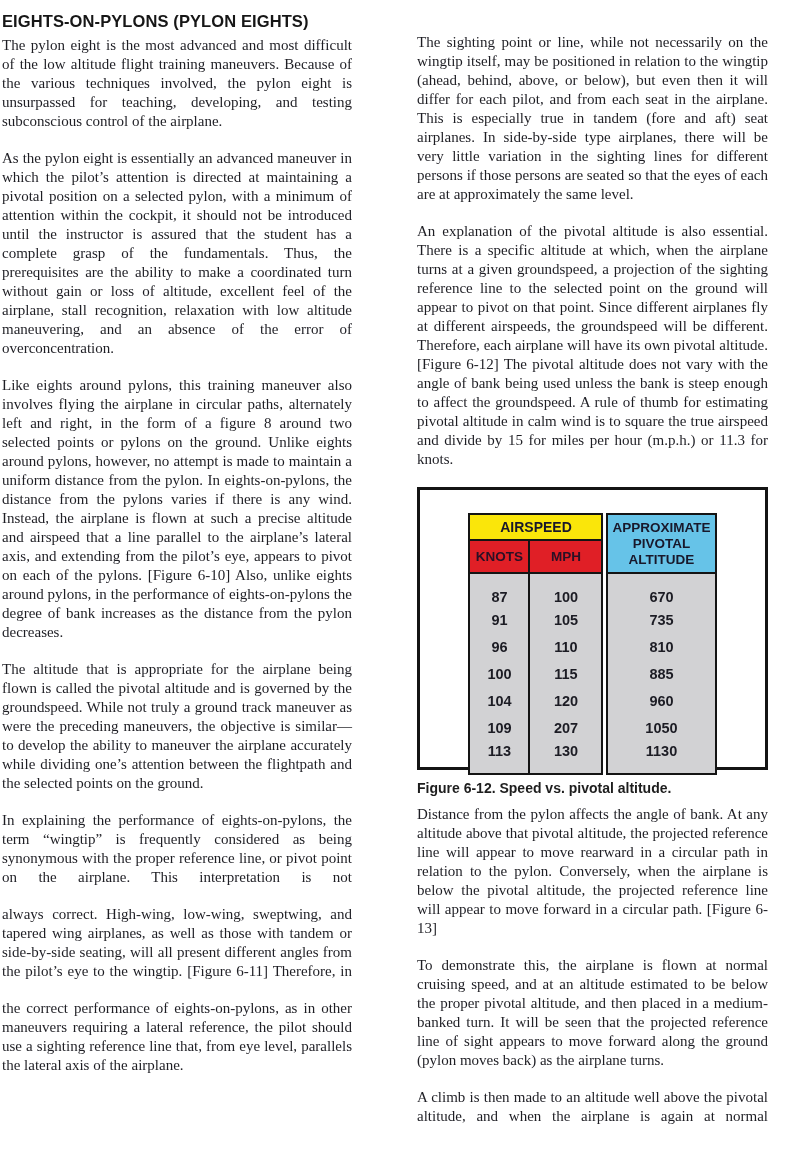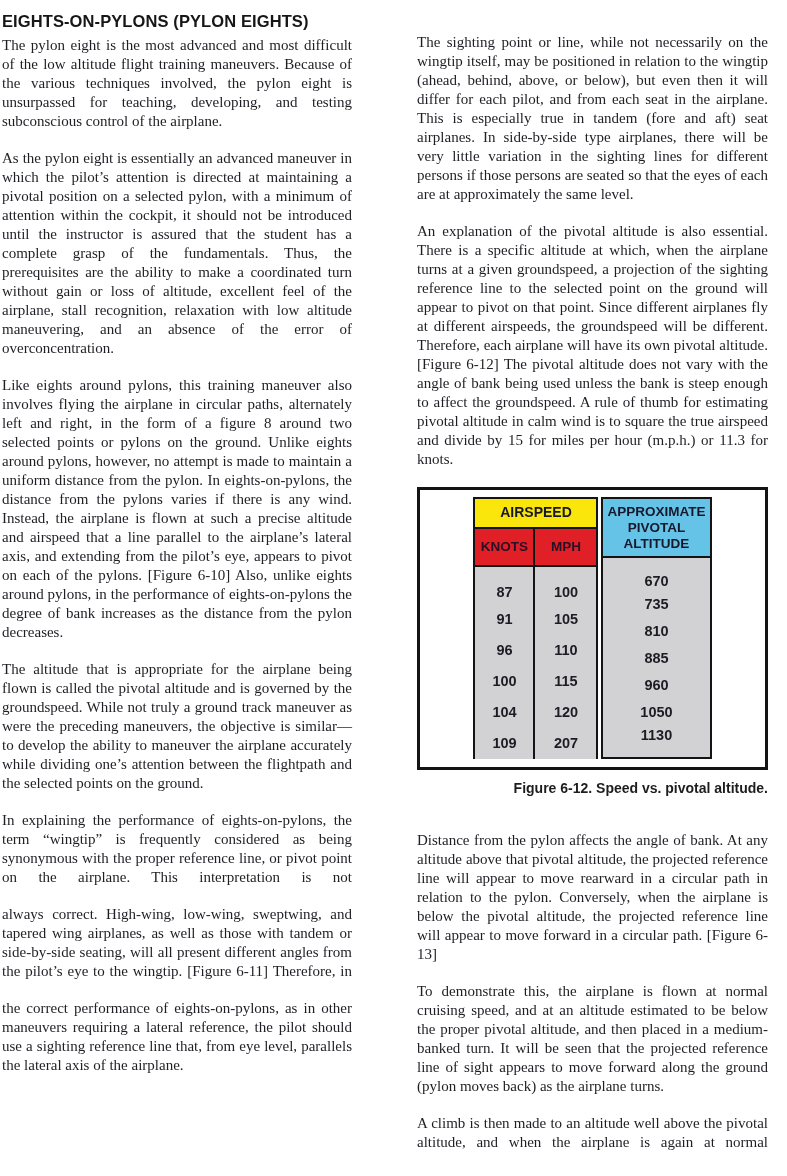--- a/index.html
+++ b/index.html
@@ -42,21 +42,21 @@
   }
   .figure-box{
     width:351px;
     height:283px;
     border:3px solid var(--border);
     background:#ffffff;
     margin:0 0 9px;
     display:flex;
     justify-content:center;
     align-items:flex-start;
-    padding-top:7px;
+    padding-top:23px;
   }
   .tbl-wrap{
     display:flex;
     align-items:stretch;
     font-family:"Liberation Sans", sans-serif;
   }
   .tbl-gap{width:3px;background:#ffffff;}
   table{border-collapse:collapse;}
   th,td{
     border:2px solid var(--border);
@@ -80,37 +80,37 @@
   .hdr-altitude{
     background:var(--altitude-bg);
     height:59px;
     width:96px;
     font-size:13.5px;
     line-height:16px;
     color:#18182b;
     padding:0 4px;
   }
   .col-knots{width:60px;text-align:center;}
-  .col-mph{width:63px;}
+  .col-mph{width:73px;}
   td.num{
     background:var(--body-bg);
     height:27px;
     font-size:14.5px;
     color:#1c1c24;
     border-top:none;border-bottom:none;
   }
   tr.first td.num{padding-top:14px;}
   tr.last td.num{padding-bottom:12px;border-bottom:2px solid var(--border);}
   .caption{
     font-family:"Liberation Sans", sans-serif;
     font-size:14px;
     font-weight:bold;
     color:#1d1d1d;
-    text-align:right;
-    margin:0 0 33px;
+    text-align:left;
+    margin:0 0 7px;
   }
 </style>
 </head>
 <body>
 
 <div class="page">
 
   <div class="col col-left">
     <h1>EIGHTS-ON-PYLONS (PYLON EIGHTS)</h1>
     <p>The pylon eight is the most advanced and most difficult of the low altitude flight training maneuvers. Because of the various techniques involved, the pylon eight is unsurpassed for teaching, developing, and testing subconscious control of the airplane.</p>
@@ -154,20 +154,24 @@
             <td class="num">115</td>
           </tr>
           <tr>
             <td class="num">104</td>
             <td class="num">120</td>
           </tr>
           <tr>
             <td class="num">109</td>
             <td class="num">207</td>
           </tr>
+          <tr class="last">
+            <td class="num">113</td>
+            <td class="num">130</td>
+          </tr>
         </tbody>
           </table>
         <div class="tbl-gap"></div>
         <table>
           <tbody>
               <tr>
             <th class="hdr-altitude">APPROXIMATE PIVOTAL ALTITUDE</th>
           </tr>
           <tr class="first">
             <td class="num">670</td>

